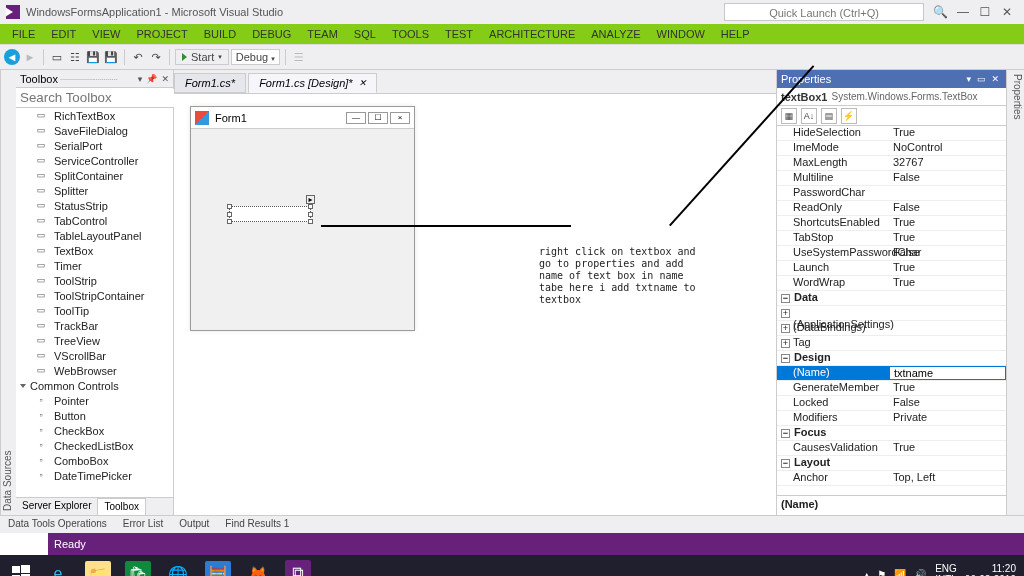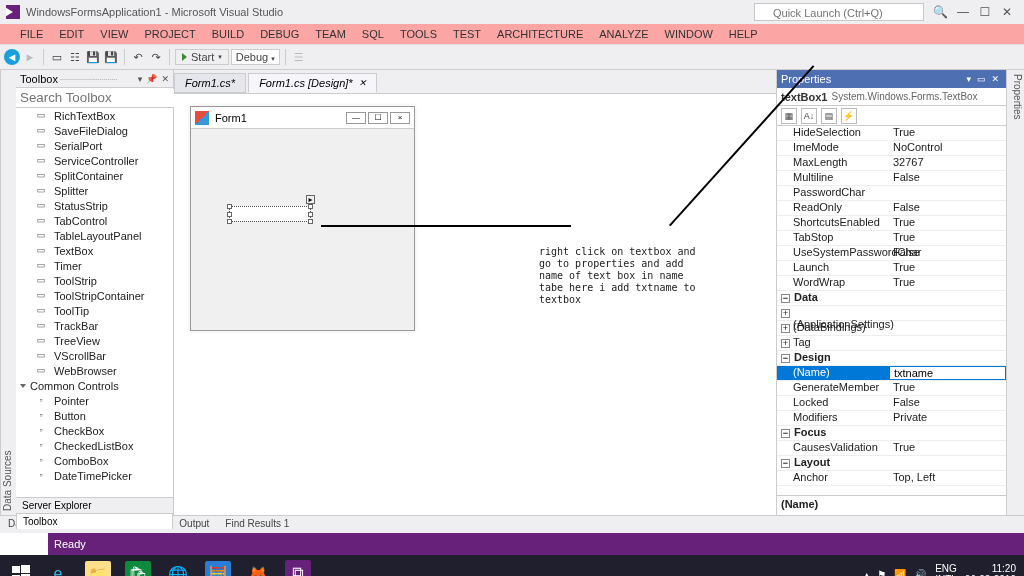--- a/index.html
+++ b/index.html
@@ -3,25 +3,25 @@
 <meta charset="utf-8">
 <style>
   * { box-sizing: border-box; margin: 0; padding: 0; font-family: "Segoe UI", Arial, sans-serif; }
   html, body { width: 1024px; height: 576px; overflow: hidden; background: #fff; font-size: 11px; }
 
   
   .titlebar { height: 24px; background: #efeff2; display: flex; align-items: center; padding: 0 6px; color: #555; }
   .titlebar .vs-logo { width: 14px; height: 14px; background: #68217a; margin-right: 6px; position: relative; }
   .titlebar .vs-logo::before { content: ""; position: absolute; width: 7px; height: 14px; left: 0; background: #fff; clip-path: polygon(0 20%, 100% 50%, 0 80%); }
   .titlebar .title { flex: 1; }
-  .titlebar .quick { width: 170px; height: 18px; border: 1px solid #c8c8c8; background: #fff; padding: 0 18px; line-height: 18px; color: #777; }
+  .titlebar .quick { width: 200px; height: 18px; border: 1px solid #c8c8c8; background: #fff; padding: 0 18px; line-height: 18px; color: #777; text-align: center; }
   .titlebar .winbtn { width: 22px; text-align: center; font-size: 12px; color: #555; }
 
   
-  .menubar { height: 20px; background: #fca5a5; display: flex; align-items: center; padding: 0 12px; color: #333; font-size: 11px; }
+  .menubar { height: 20px; background: #84cc16; display: flex; align-items: center; padding: 0 4px; color: #333; font-size: 11px; }
   .menubar span { padding: 0 8px; }
 
   
   .toolbar { height: 26px; background: #efeff2; border-top: 1px solid #ddd; border-bottom: 1px solid #ccc; display: flex; align-items: center; padding: 0 4px; gap: 2px; color: #444; }
   .tb-ico { width: 16px; height: 16px; display: inline-block; line-height: 16px; text-align:center; font-size: 11px; }
   .tb-sep { width: 1px; height: 16px; background: #ccc; margin: 0 3px; }
   .start-btn { border: 1px solid #ccc; padding: 1px 6px; display: flex; align-items: center; gap: 4px; }
   .start-btn .tri { width: 0; height: 0; border-left: 5px solid #388a34; border-top: 4px solid transparent; border-bottom: 4px solid transparent; }
   .dropdown { border: 1px solid #ccc; padding: 1px 4px; background: #fff; }
 
@@ -38,21 +38,21 @@
   .toolbox .hdr .dots { flex: 1; overflow: hidden; white-space: nowrap; color: #aaa; font-size: 9px; letter-spacing: -1px;}
   .toolbox .hdr .icons { font-size: 9px; color: #555; display:flex; gap:4px; }
   .toolbox .search { height: 20px; border-bottom: 1px solid #ccc; display: flex; align-items: center; }
   .toolbox .search input { flex: 1; border: none; padding: 0 4px; height: 18px; color: #777; outline: none; }
   .toolbox .search span { padding: 0 4px; font-size: 11px; }
   .toolbox .list { flex: 1; overflow-y: auto; }
   .tb-item { height: 15px; display: flex; align-items: center; padding-left: 18px; gap: 6px; font-size: 11px; color: #222; }
   .tb-item .ico { width: 14px; height: 12px; display: inline-block; font-size: 9px; color: #555; text-align: center; }
   .tb-group { display: flex; align-items: center; padding-left: 4px; font-size: 11px; height: 15px; gap:4px; color:#222;}
   .tb-tri { width: 0; height: 0; border-top: 4px solid #666; border-left: 3px solid transparent; border-right: 3px solid transparent; }
-  .toolbox .footer { height: 18px; background: #efeff2; border-top: 1px solid #ccc; display: flex; font-size: 10px; flex-direction: column; }
+  .toolbox .footer { height: 18px; background: #efeff2; border-top: 1px solid #ccc; display: flex; font-size: 10px; }
   .toolbox .footer span { padding: 2px 6px; }
   .toolbox .footer .active { background: #fff; border: 1px solid #ccc; border-bottom: none; }
 
   
   .center { flex: 1; background: #fff; display: flex; flex-direction: column; position: relative;}
   .doc-tabs { height: 24px; background: #efeff2; display: flex; align-items: flex-end; border-bottom: 1px solid #ccc; font-style: italic; }
   .doc-tab { padding: 3px 10px; background: #e6e6ed; border: 1px solid #ccc; margin-right: 2px; font-size: 11px; display: flex; gap: 6px; align-items: center; }
   .doc-tab.active { background: #f5f5fa; border-bottom-color: #f5f5fa; }
   .doc-tab .x { font-size: 9px; }
   .design-surface { flex: 1; background: #fff; position: relative; }

